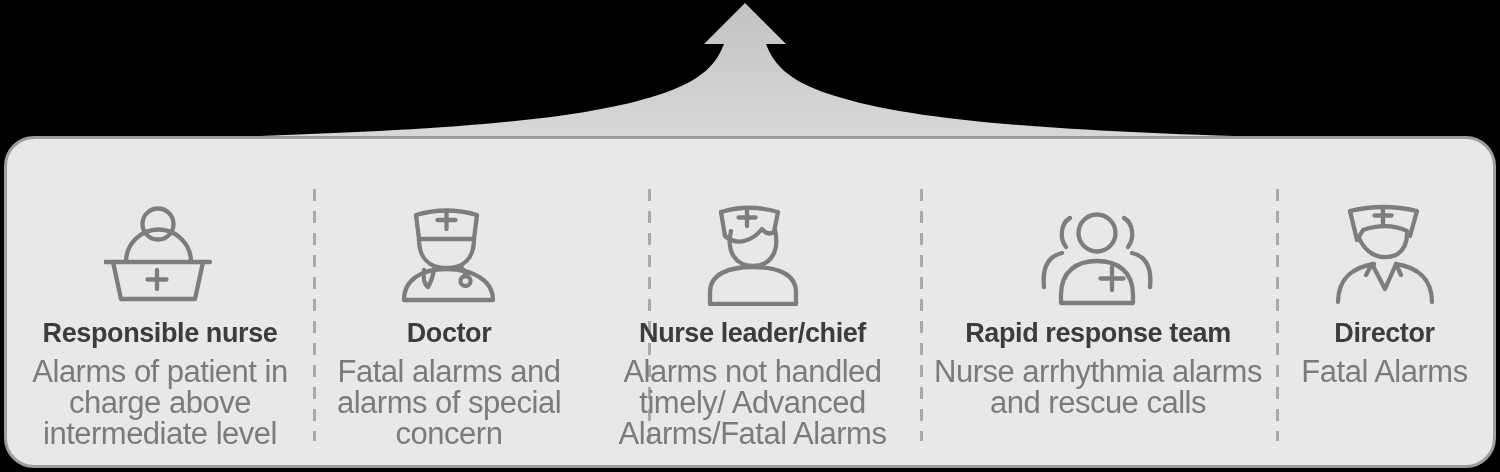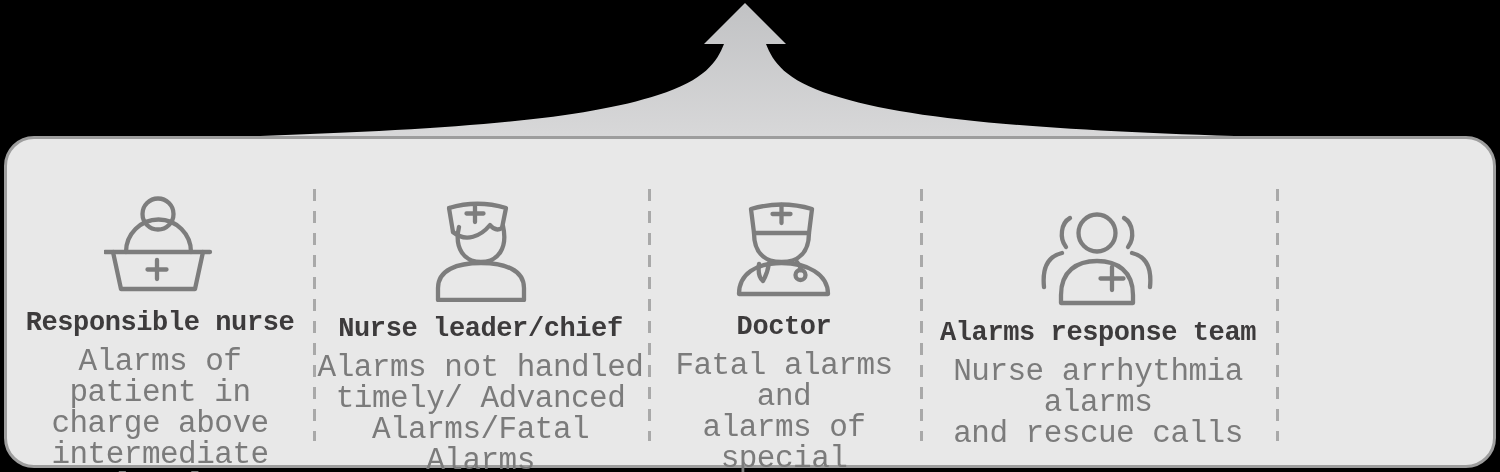--- a/index.html
+++ b/index.html
@@ -1,21 +1,21 @@
 <!DOCTYPE html>
 <html style="--background: #000000; --panel-bg: #e8e8e8; --panel-border: #9d9d9d; --peak-fill-top: #c1c2c4; --peak-fill-bottom: #d8d8d9; --title-color: #3d3b3c; --desc-color: #7b7b7b; --icon-stroke: #7d7d7d; --divider-color: #a9a9a9;"><head>
 <meta charset="utf-8">
 <style>
   html,body{margin:0;padding:0;background:#000;}
   .stage{
     position:relative;
     width:1500px;height:472px;
     background:var(--background,#000);
     overflow:hidden;
-    font-family:Liberation Mono, monospace;
+    font-family:Liberation Sans, sans-serif;
   }
   .peak-svg{position:absolute;left:0;top:0;display:block;}
   .panel{
     position:absolute;left:4px;top:136px;right:4px;bottom:4px;
     background:var(--panel-bg,#e8e8e8);
     border:3px solid var(--panel-border,#9d9d9d);
     border-radius:30px;
     box-sizing:border-box;
   }
   .cols{position:absolute;left:0;top:0;right:0;bottom:0;display:flex;}
@@ -93,74 +93,93 @@
               <path d="M 53,64 L 53,83 M 43.5,73.5 L 62.5,73.5"></path>
             </g>
           </svg>
         </div>
         <div class="role-title">Responsible nurse</div>
         <div class="role-desc">Alarms of patient in
 charge above
 intermediate level</div>
       </div>
 
-      <div class="col col-2">
-        <div class="icon-box">
-          <svg width="110" height="106" viewBox="0 0 110 106">
-            <g class="lineart">
-              <path d="M 23,12 Q 51.5,3.5 80,12 L 76,32"></path>
-              <path d="M 23,12 L 27,36"></path>
-              <path d="M 27,36 C 40,47 55,40 64,29 C 68,34 72,34.5 76,32"></path>
-              <path d="M 49,9 L 49,26 M 40.5,17.5 L 57.5,17.5"></path>
-              <path d="M 33,31 C 28,52 38,66 55,66 C 72,66 82,52 77,30"></path>
-              <path d="M 12,104 L 12,92 C 12,74 31,67 55,67 C 79,67 98,74 98,92 L 98,104 Z"></path>
-            </g>
-          </svg>
-        </div>
-        <div class="role-title">Nurse leader/chief</div>
-        <div class="role-desc">Alarms not handled
-timely/ Advanced
-Alarms/Fatal Alarms</div>
-      </div>
-
       <div class="col col-3">
         <div class="icon-box">
           <svg width="110" height="104" viewBox="0 0 110 104">
             <g class="lineart">
               <path d="M 22,13 Q 52.5,4 83,13 L 80,37 L 25,37 Z"></path>
               <path d="M 52.5,9 L 52.5,27 M 43.5,18 L 61.5,18"></path>
               <path d="M 25,37 C 25,56 35,66 52.5,66 C 70,66 80,56 80,37"></path>
               <path d="M 10,98 C 10,78 27,67 52.5,67 C 78,67 99,78 99,98 Z"></path>
               <path d="M 30,68 C 29,76 30,82 34,85 M 40,67 C 39,74 37,80 34,85"></path>
               <circle cx="71.5" cy="79" r="5"></circle>
               <path d="M 68,66 C 71,70 72,72.5 71.5,74"></path>
             </g>
           </svg>
         </div>
         <div class="role-title">Doctor</div>
         <div class="role-desc">Fatal alarms and
 alarms of special
 concern</div>
       </div>
 
+      <div class="col col-2">
+        <div class="icon-box">
+          <svg width="110" height="106" viewBox="0 0 110 106">
+            <g class="lineart">
+              <path d="M 23,12 Q 51.5,3.5 80,12 L 76,32"></path>
+              <path d="M 23,12 L 27,36"></path>
+              <path d="M 27,36 C 40,47 55,40 64,29 C 68,34 72,34.5 76,32"></path>
+              <path d="M 49,9 L 49,26 M 40.5,17.5 L 57.5,17.5"></path>
+              <path d="M 33,31 C 28,52 38,66 55,66 C 72,66 82,52 77,30"></path>
+              <path d="M 12,104 L 12,92 C 12,74 31,67 55,67 C 79,67 98,74 98,92 L 98,104 Z"></path>
+            </g>
+          </svg>
+        </div>
+        <div class="role-title">Nurse leader/chief</div>
+        <div class="role-desc">Alarms not handled
+timely/ Advanced
+Alarms/Fatal Alarms</div>
+      </div>
+
       <div class="col col-4">
         <div class="icon-box">
           <svg width="132" height="100" viewBox="0 0 132 100">
             <g class="lineart" stroke-width="4.5">
               <circle cx="65" cy="27" r="18.5"></circle>
               <path d="M 29,97 L 29,89 C 29,65 45,55 65,55 C 85,55 101,65 101,89 L 101,97 Z"></path>
               <path d="M 80,61 L 80,84 M 68.5,72.5 L 91.5,72.5"></path>
               <path d="M 38,12 C 29,17 27,32 34,41"></path>
               <path d="M 12,81 C 10,61 17,50 30,47"></path>
               <path d="M 92,12 C 101,17 103,32 96,41"></path>
               <path d="M 118,81 C 120,61 113,50 100,47"></path>
             </g>
           </svg>
         </div>
-        <div class="role-title">Alarms response team</div>
+        <div class="role-title">Rapid response team</div>
         <div class="role-desc">Nurse arrhythmia alarms
 and rescue calls</div>
       </div>
 
+      <div class="col col-5">
+        <div class="icon-box">
+          <svg width="110" height="108" viewBox="0 0 110 108">
+            <g class="lineart">
+              <path d="M 20,13 Q 53,5 87,13 L 80,38"></path>
+              <path d="M 20,13 L 27,42"></path>
+              <path d="M 53,9 L 53,26 M 44.5,17.5 L 61.5,17.5"></path>
+              <path d="M 27,42 L 33,32 C 48,27 64,27 77,33"></path>
+              <path d="M 29,40 C 36,56 50,63 66,57 C 73,53 77,46 77,36"></path>
+              <path d="M 8,104 C 8,80 24,69 44,66"></path>
+              <path d="M 66,66 C 86,69 102,80 102,104"></path>
+              <path d="M 42,66 L 55,91 L 66,66"></path>
+              <path d="M 42,66 L 36,77 M 66,66 L 71,77"></path>
+            </g>
+          </svg>
+        </div>
+        <div class="role-title">Director</div>
+        <div class="role-desc">Fatal Alarms</div>
+      </div>
 
     </div>
   </div>
 </div>
 
 </body></html>

